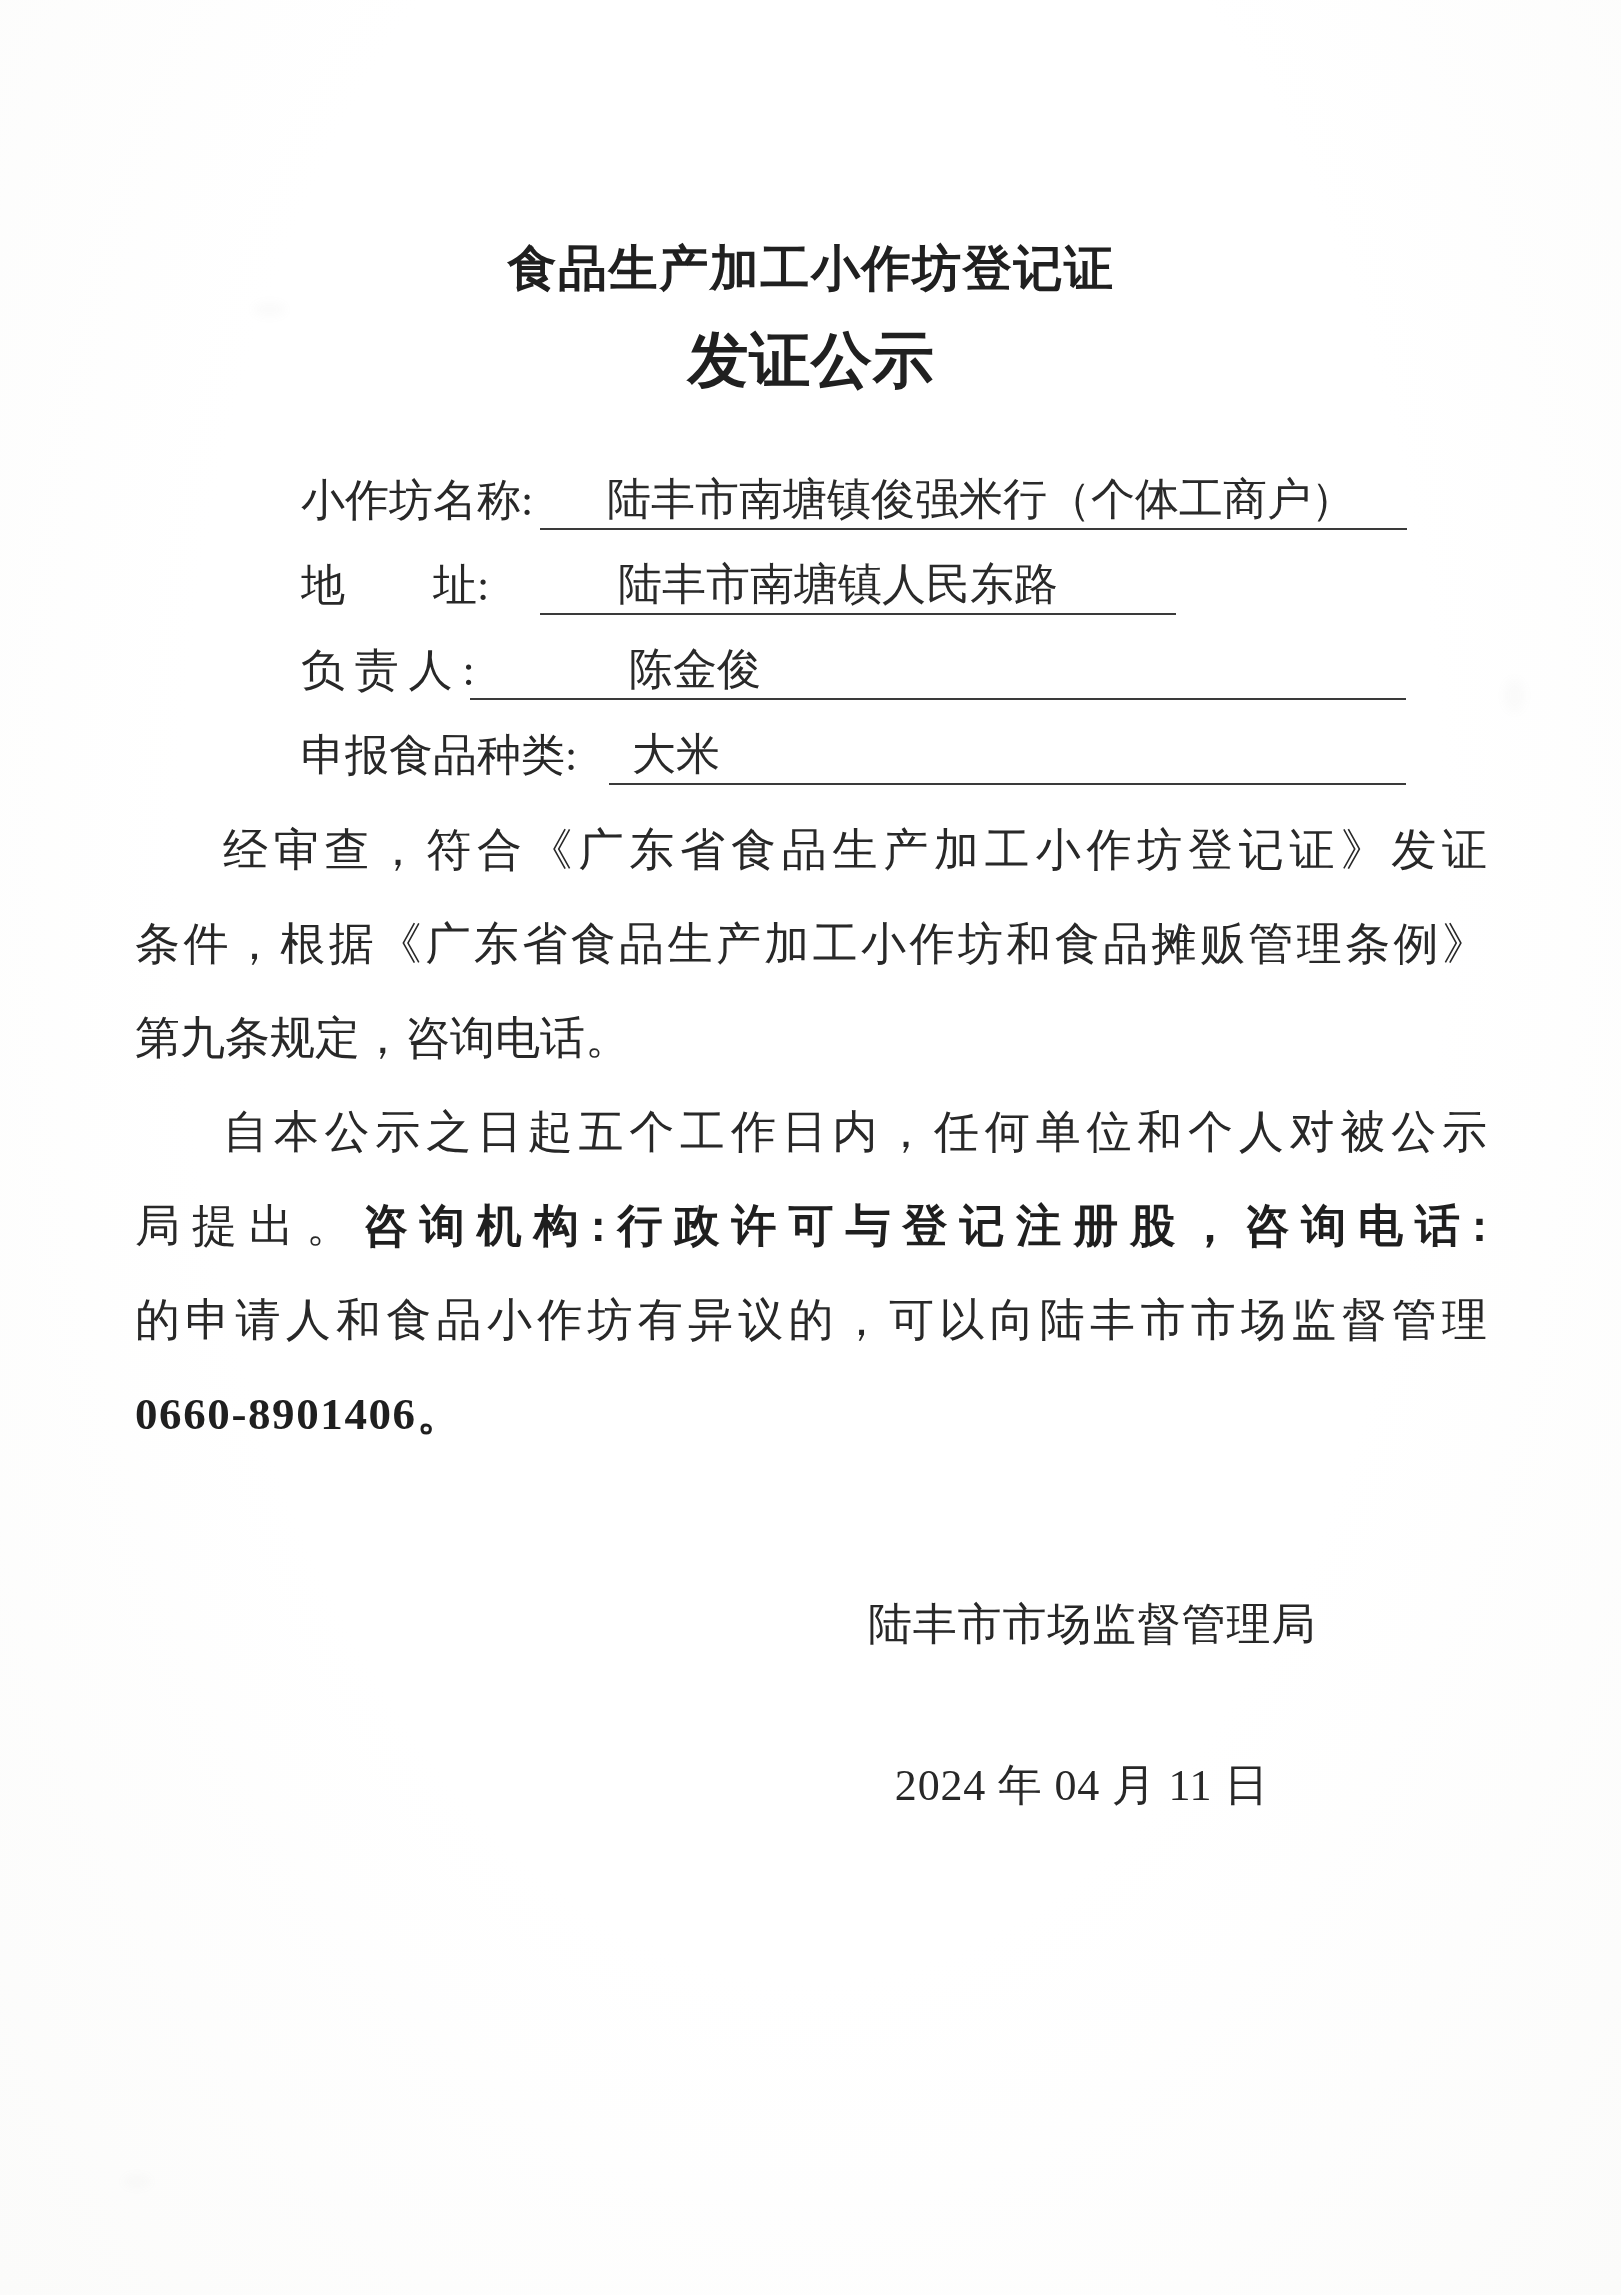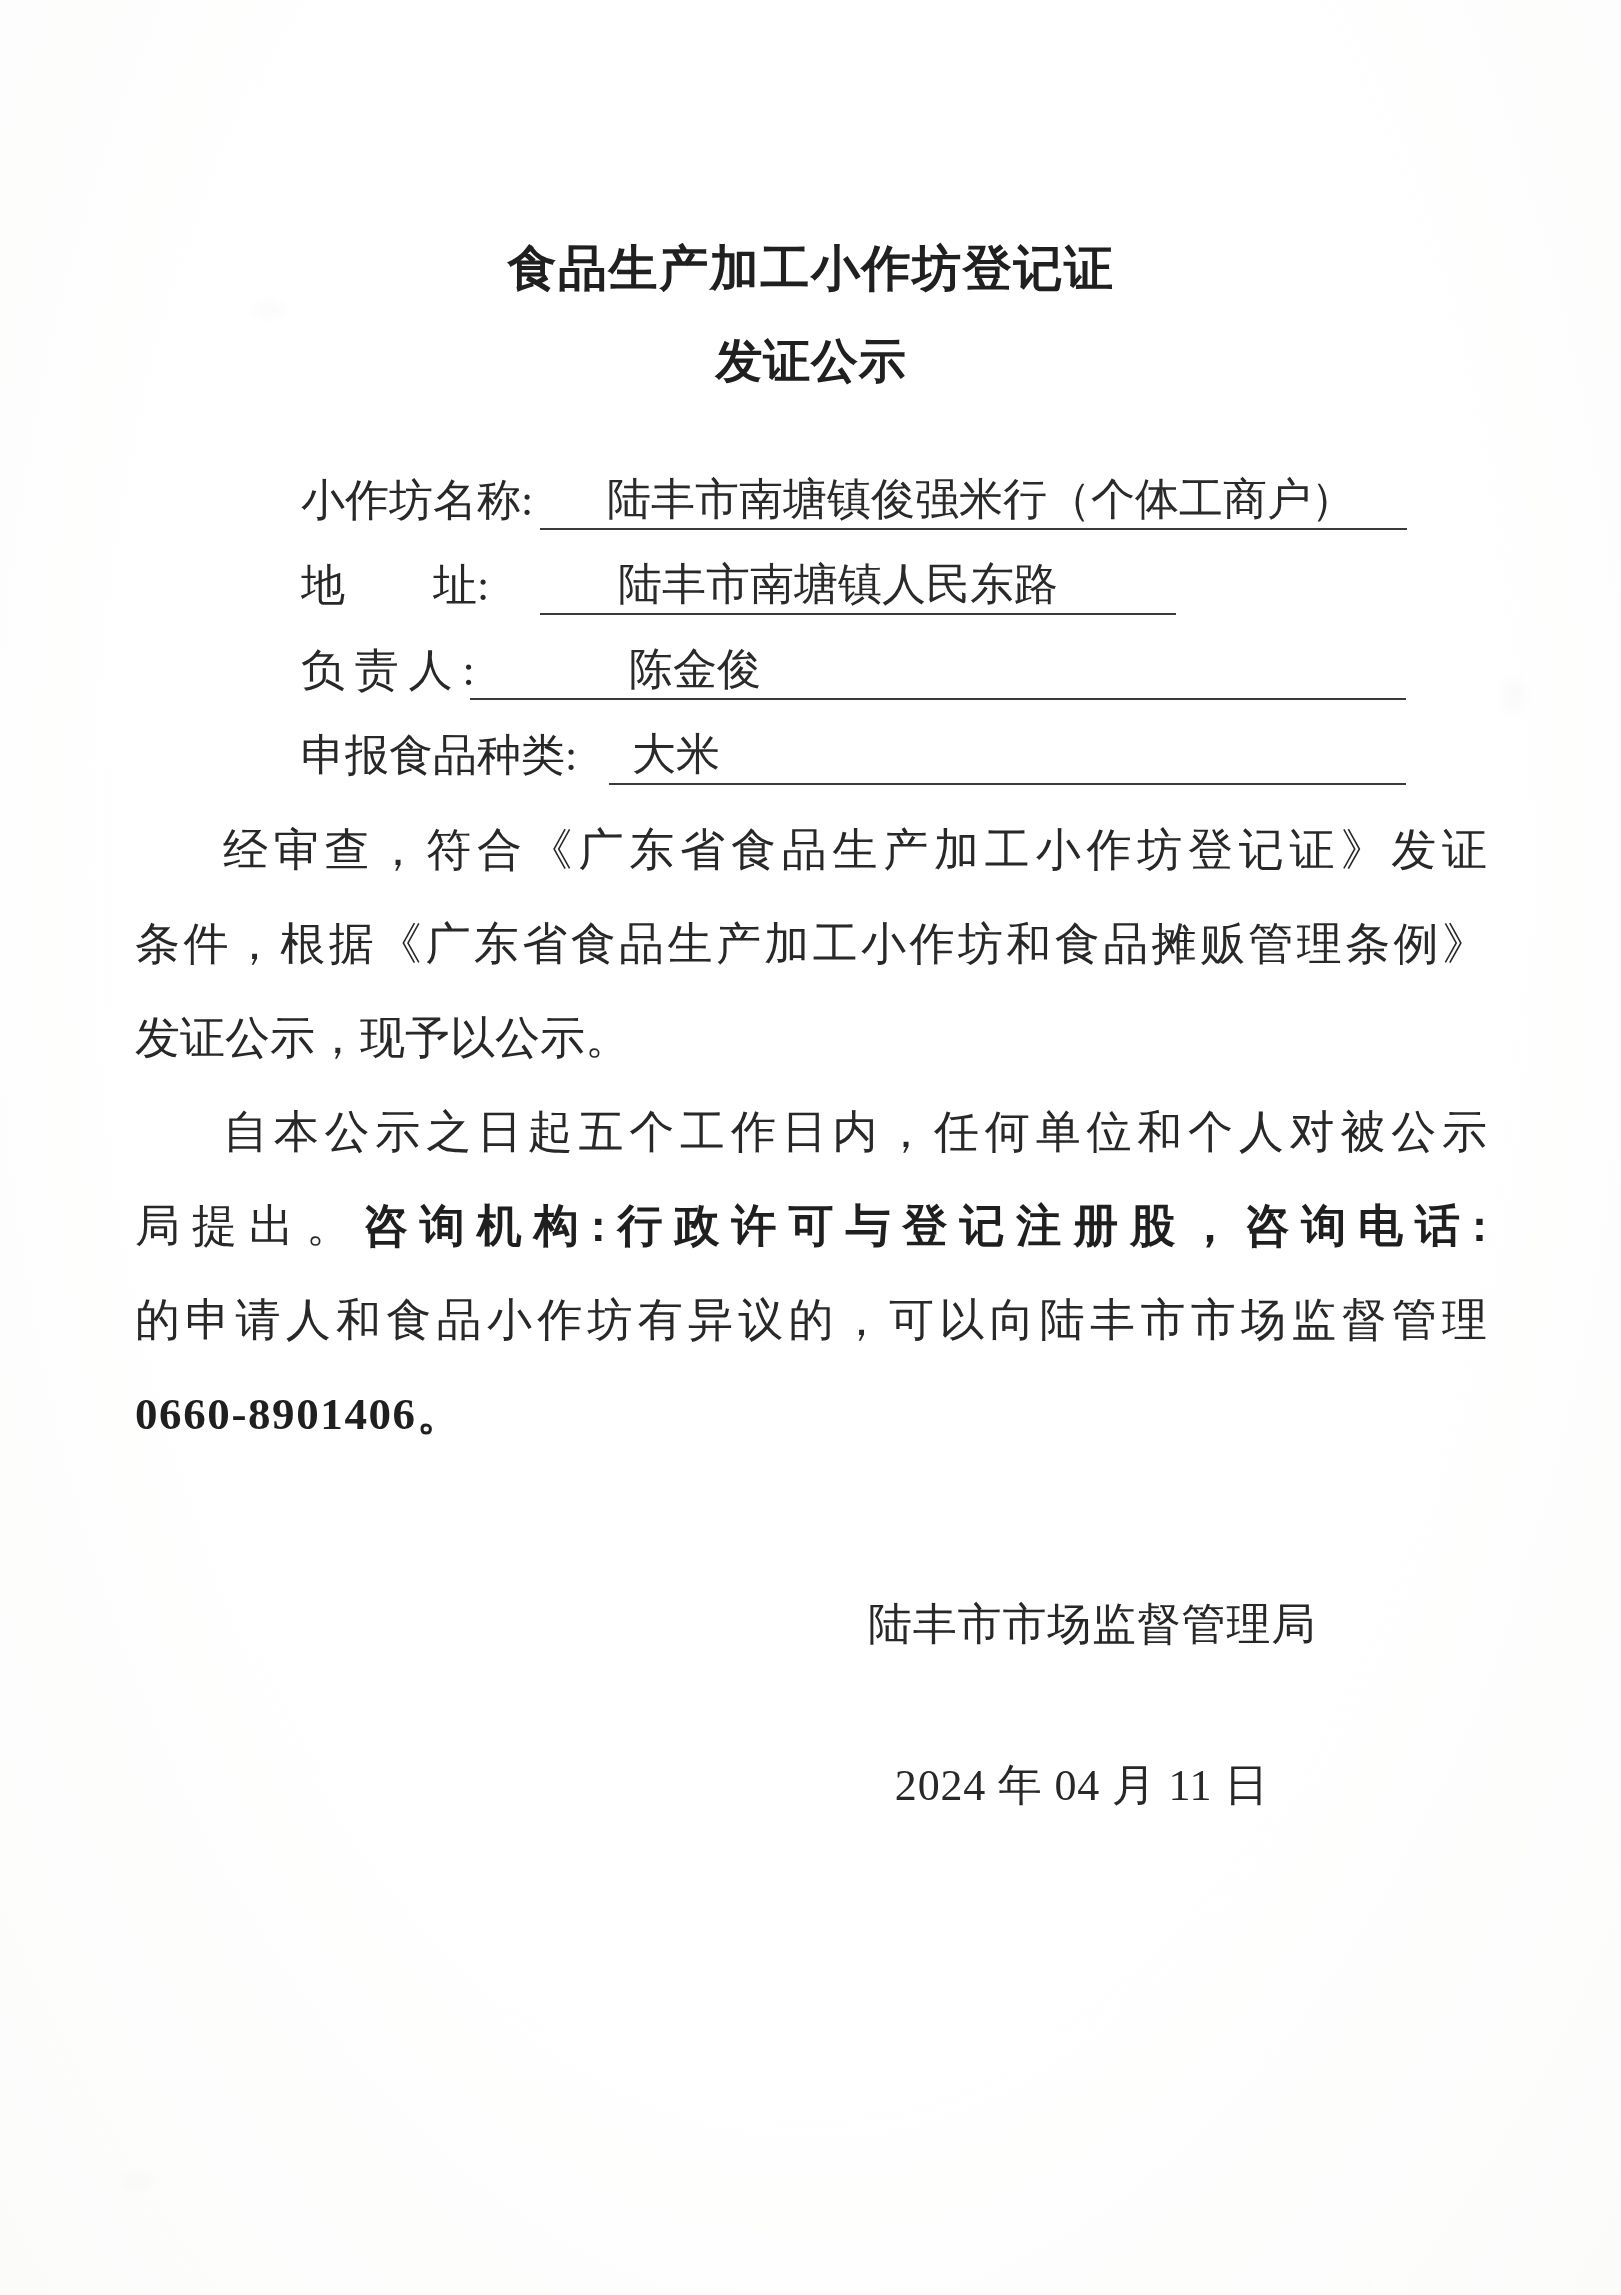--- a/index.html
+++ b/index.html
@@ -25,21 +25,21 @@
     position: absolute; top: 242px; left: 0; width: 100%;
     text-align: center;
     font-family: "Liberation Sans", sans-serif;
     font-weight: 700; font-size: 49px; line-height: 52px;
     letter-spacing: 1.6px; color: #202020;
   }
   .subtitle {
     position: absolute; top: 335px; left: 0; width: 100%;
     text-align: center;
     font-family: "Liberation Sans", sans-serif;
-    font-weight: 700; font-size: 47px; line-height: 51px;
+    font-weight: 700; font-size: 61px; line-height: 51px;
     letter-spacing: 0.8px; color: #202020;
   }
 
   .field-row { position: absolute; left: 0; width: 100%; height: 57px; font-size: 44px; }
   .row1 { top: 477px; padding-left: 32px; }
   .row2 { top: 562px; text-decoration: underline; }
   .row3 { top: 647px; }
   .row4 { top: 732px; }
   .field-label {
     position: absolute; left: 301px; top: 0;
@@ -113,21 +113,21 @@
   <div class="field-row row4">
     <span class="field-label">申报食品种类:</span>
     <span class="field-line">
       <span class="field-value">大米</span>
     </span>
   </div>
 
   <div class="para p1">
     <div class="pline jl indent">经审查，符合《广东省食品生产加工小作坊登记证》发证</div>
     <div class="pline jl">条件，根据《广东省食品生产加工小作坊和食品摊贩管理条例》</div>
-    <div class="pline">发证公示，现予以公示。</div>
+    <div class="pline">第九条规定，咨询电话。</div>
   </div>
 
   <div class="para p2">
     <div class="pline jl indent">自本公示之日起五个工作日内，任何单位和个人对被公示</div>
     <div class="pline jl"><span>局提出。</span><span class="bold-run">咨询机构:行政许可与登记注册股，咨询电话:</span></div>
     <div class="pline jl">的申请人和食品小作坊有异议的，可以向陆丰市市场监督管理</div>
     <div class="pline phone-line">0660-8901406。</div>
   </div>
 
   <div class="issuer">陆丰市市场监督管理局</div>

